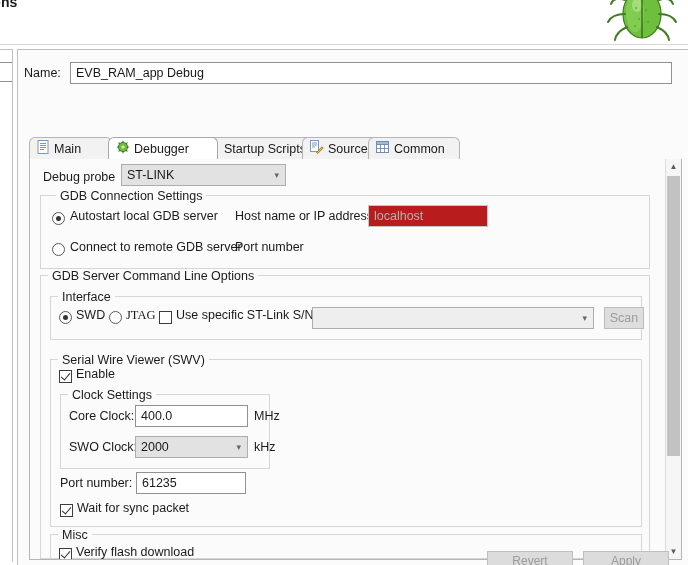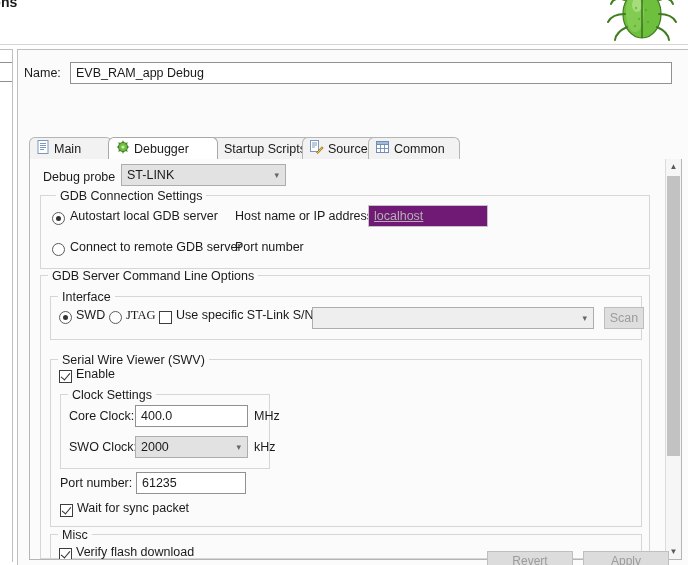--- a/index.html
+++ b/index.html
@@ -203,24 +203,23 @@
     background: #ffffff;
     border: 1px solid #919191;
     padding: 1px 5px;
     font-family: "Liberation Sans", sans-serif;
     font-size: 12.5px;
     color: #1a1a1a;
     outline: none;
     height: 22px;
   }
   .txtbox.dis {
-    background: #701a75;
+    background: #b91c1c;
     border-color: #c4c4c4;
     color: #a0a0a0;
-    text-decoration: underline;
   }
   .txtbox.ph { color: #b2b2b2; }
 
   .combo {
     position: absolute;
     box-sizing: border-box;
     height: 22px;
     background: #e2e2e2;
     border: 1px solid #adadad;
     display: flex;

